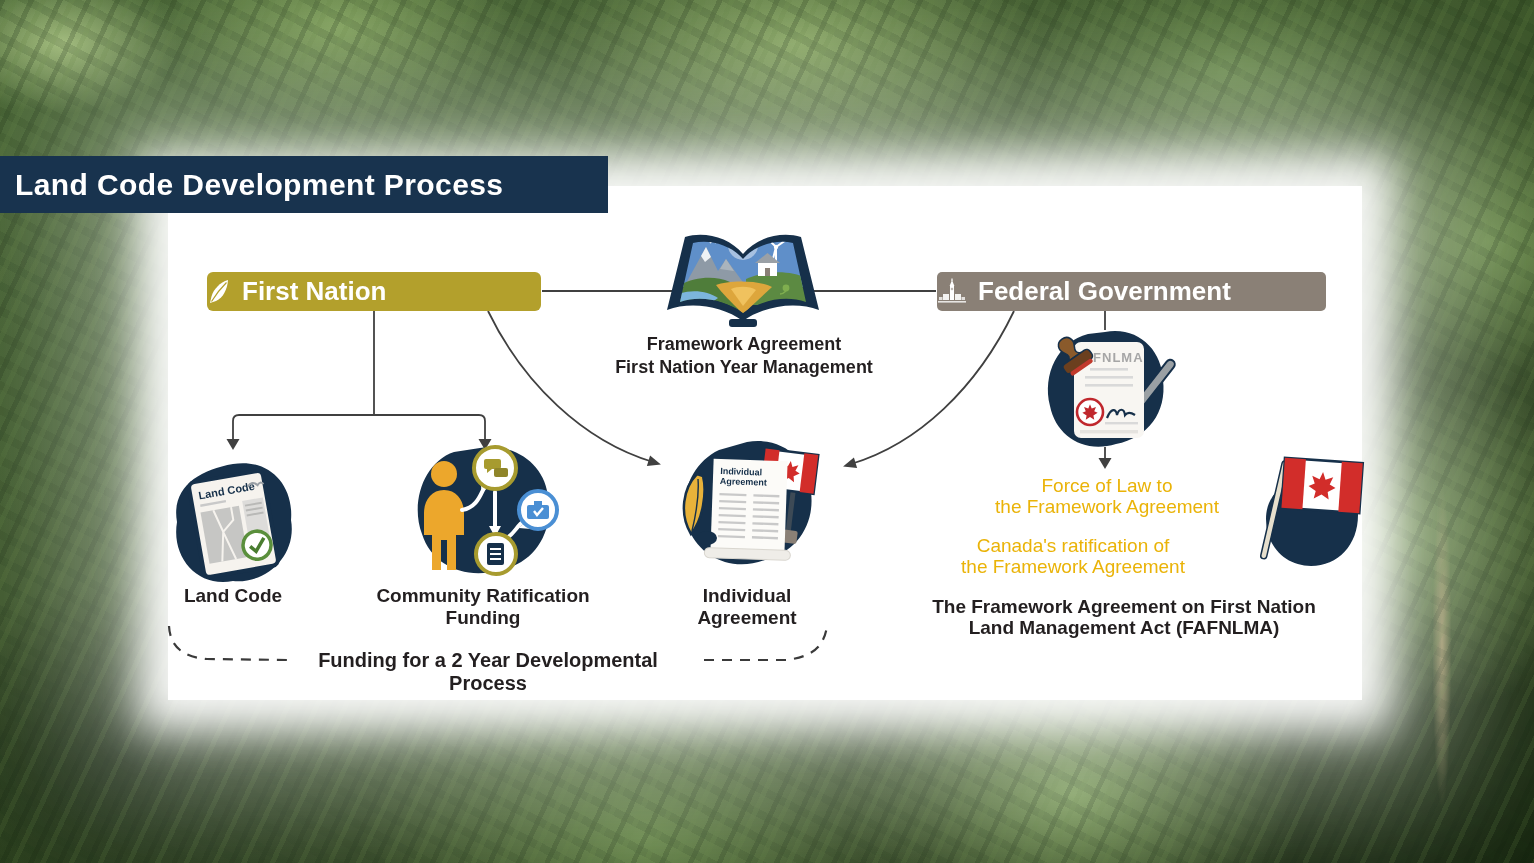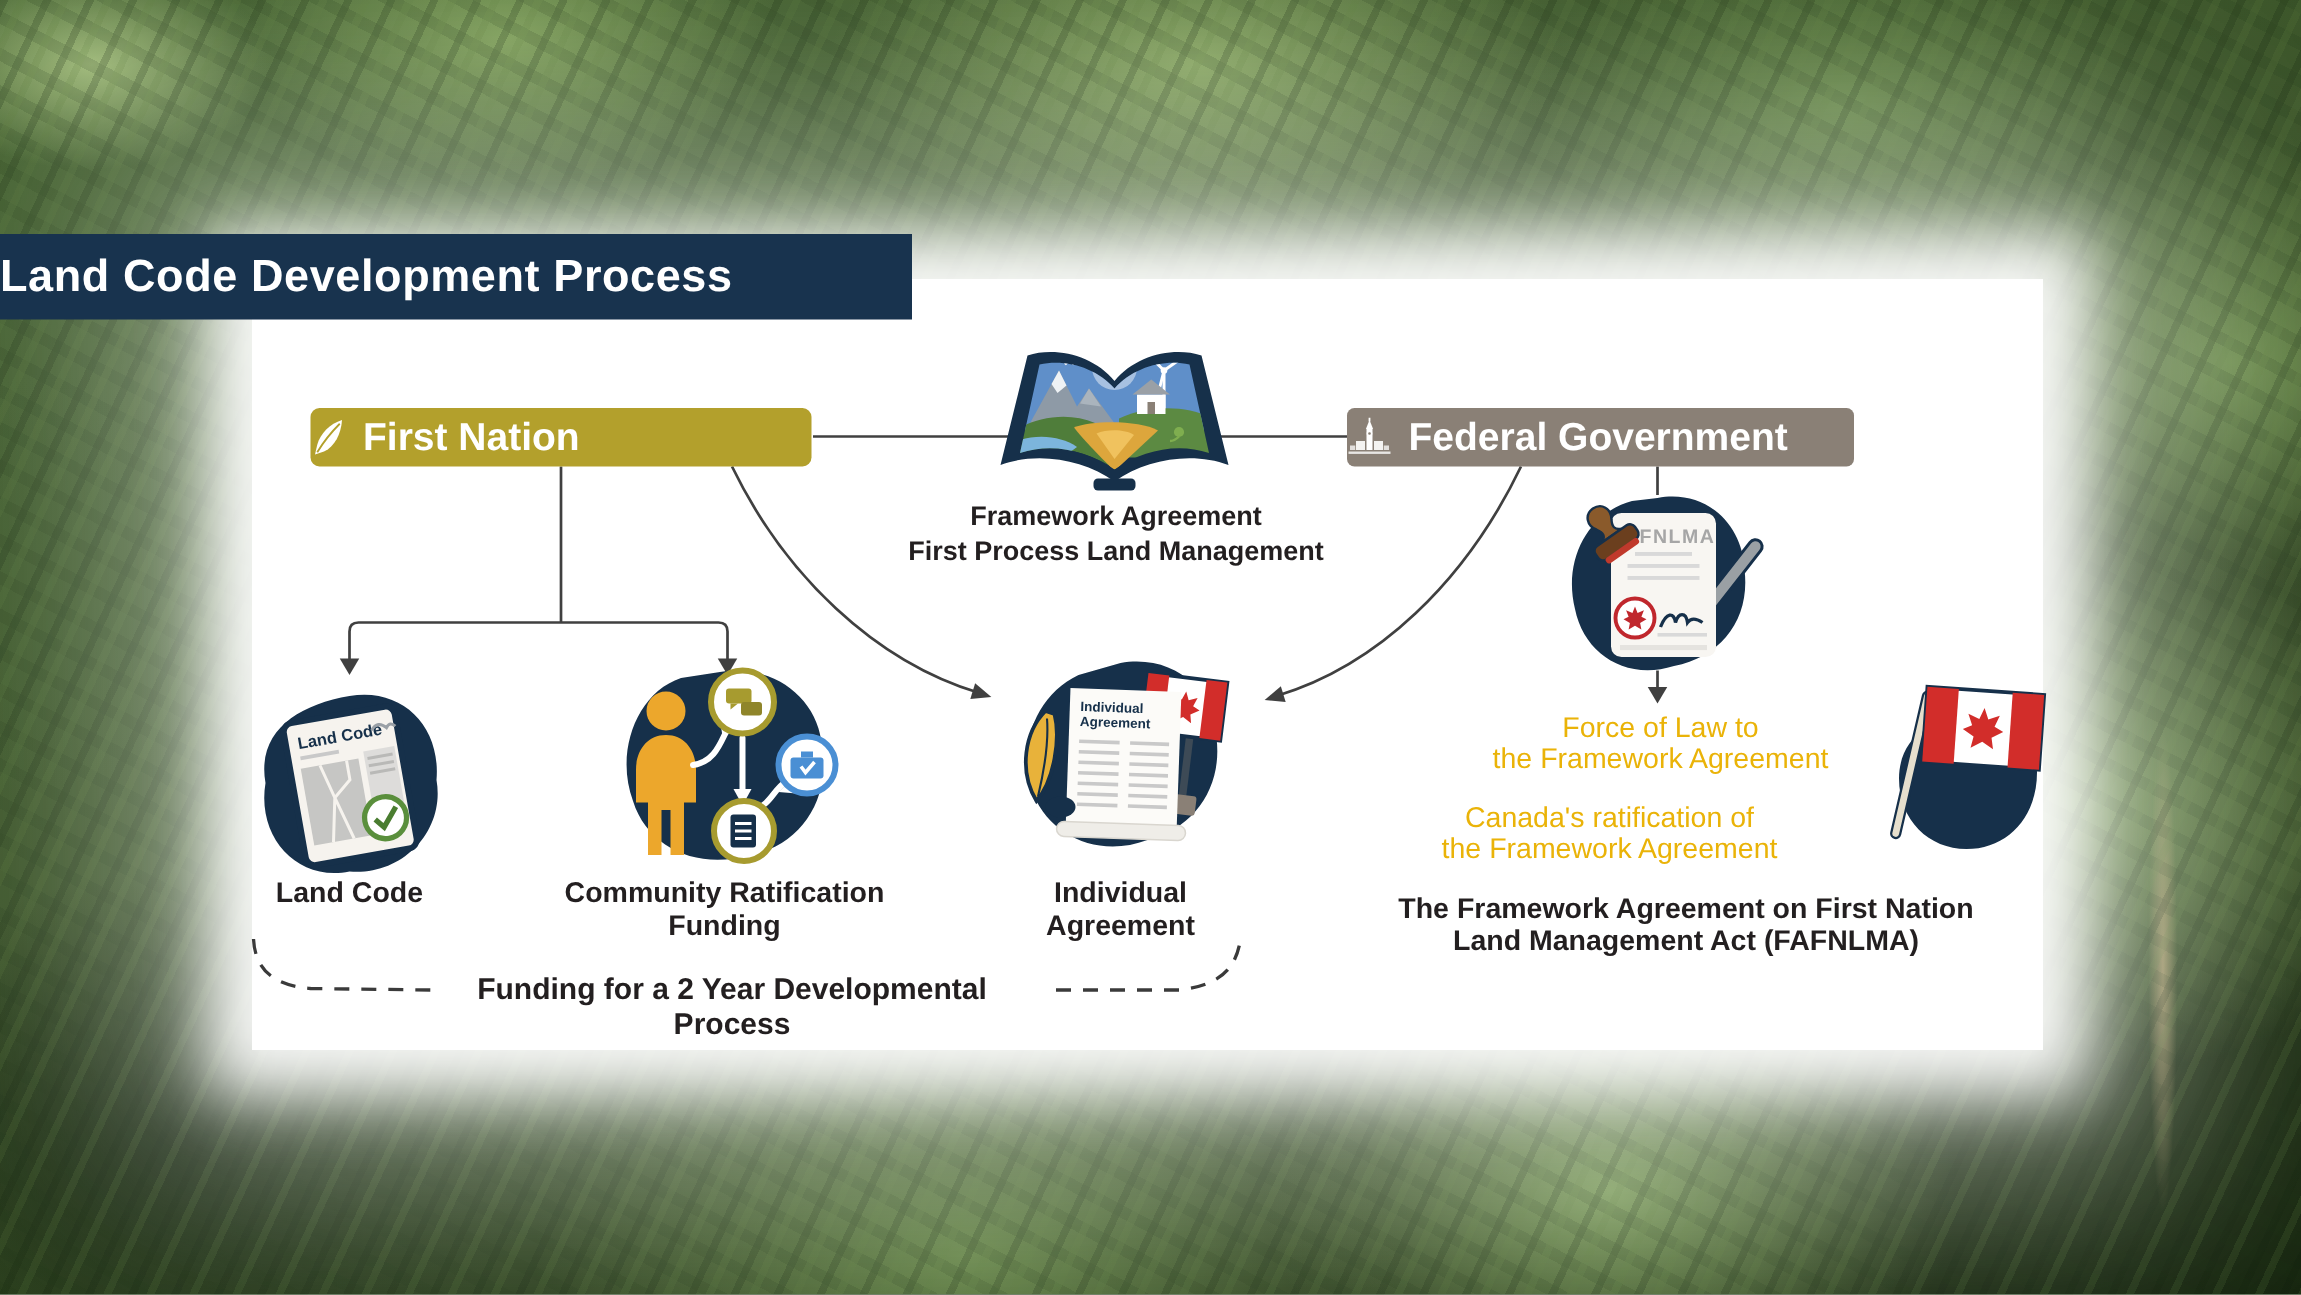--- a/index.html
+++ b/index.html
@@ -28,31 +28,31 @@
       repeating-linear-gradient(115deg, rgba(16,32,12,.55) 0 5px, rgba(255,255,255,0) 5px 11px, rgba(96,128,64,.5) 11px 16px, rgba(255,255,255,0) 16px 26px),
       repeating-linear-gradient(28deg, rgba(30,52,22,.4) 0 8px, rgba(255,255,255,0) 8px 22px);
   }
 
   
   .card { position:absolute; left:168px; top:186px; width:1194px; height:514px; background:#ffffff; z-index:1;
     box-shadow: 0 0 40px 30px rgba(255,255,255,.92), 0 0 130px 85px rgba(255,255,255,.45); }
 
   
   .banner { position:absolute; left:0; top:156px; width:608px; height:57px; background:#18334e; z-index:6;
-    display:flex; align-items:center; }
+    display:flex; align-items:center; padding-left:15px; }
   .banner span { color:#ffffff; font-size:30px; font-weight:700; letter-spacing:.4px; }
 
   
   svg.connectors { position:absolute; left:0; top:0; z-index:2; pointer-events:none; }
 
   
   .hbtn { position:absolute; z-index:4; display:flex; align-items:center; gap:11px;
     color:#fff; font-size:26px; font-weight:600; border-radius:6px; }
   .btn-fn { left:207px; top:272px; width:334px; height:39px; background:#b3a02c; }
-  .btn-fg { left:898px; top:272px; width:338px; height:39px; background:#8a8076; border-radius:5px; }
+  .btn-fg { left:937px; top:272px; width:389px; height:39px; background:#8a8076; border-radius:5px; }
   .hbtn .ic { display:flex; align-items:center; }
 
   
   .icn { position:absolute; z-index:3; }
   .icn-book       { left:658px;  top:207px; }
   .icn-landcode   { left:158px;  top:450px; }
   .icn-community  { left:398px;  top:438px; }
   .icn-individual { left:657px;  top:432px; }
   .icn-fafnlma    { left:1030px; top:322px; }
   .icn-flag       { left:1253px; top:447px; }
@@ -167,21 +167,21 @@
         <path d="M73 82 C80 79 92 79 98 83 L85 99 Z" fill="#f0c25e"></path>
         <path d="M20 87 C34 82 50 84 60 91 C50 99 34 100 21 96 Z" fill="#7cb5dc"></path>
         <circle cx="128" cy="81" r="3.4" fill="#7fae4f"></circle>
           <path d="M128 84 q-3 3 -6 3" stroke="#7fae4f" stroke-width="1.6" fill="none"></path>
       </g>
     </svg>
   </div>
 
   <div class="tc framework-text">
     <div>Framework Agreement</div>
-    <div>First Process Land Management</div>
+    <div>First Nation Year Management</div>
   </div>
 
   <div class="icn icn-landcode">
     <svg width="150" height="148" viewBox="0 0 150 148">
       <path d="M75 14 C110 8 136 34 133 70 C139 104 110 134 75 131 C40 138 13 108 19 72 C13 38 40 20 75 14 Z" fill="#16304a"></path>
       <g transform="rotate(-10 75 74)">
         <rect x="38" y="26" width="75" height="96" rx="6" fill="#f6f3ee" stroke="#16304a" stroke-width="4"></rect>
         <text x="46" y="44" font-size="11" font-weight="700" fill="#16304a" font-family="Liberation Sans, sans-serif">Land Code</text>
         <path d="M96 40 q5 -6 10 0 q3 -4 6 0" stroke="#9aa0a6" stroke-width="2" fill="none"></path>
         <rect x="46" y="49" width="26" height="2.5" fill="#c9c9c9"></rect>

